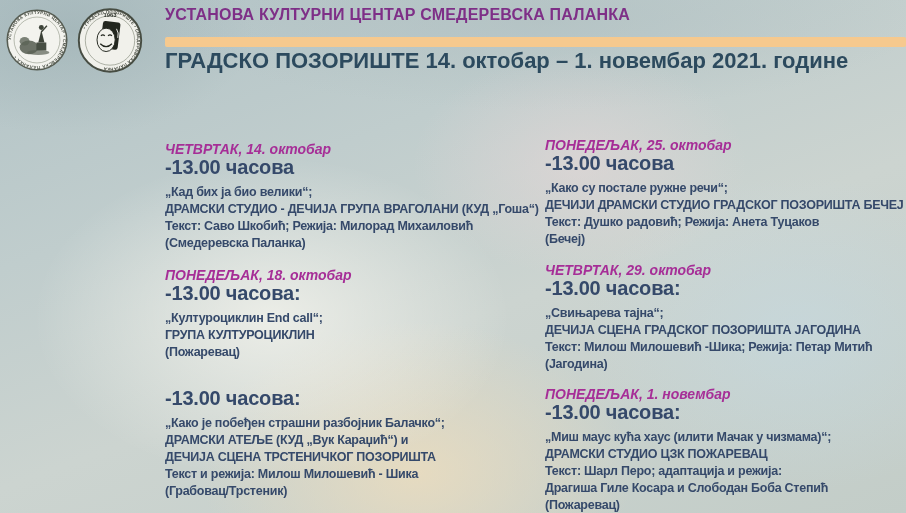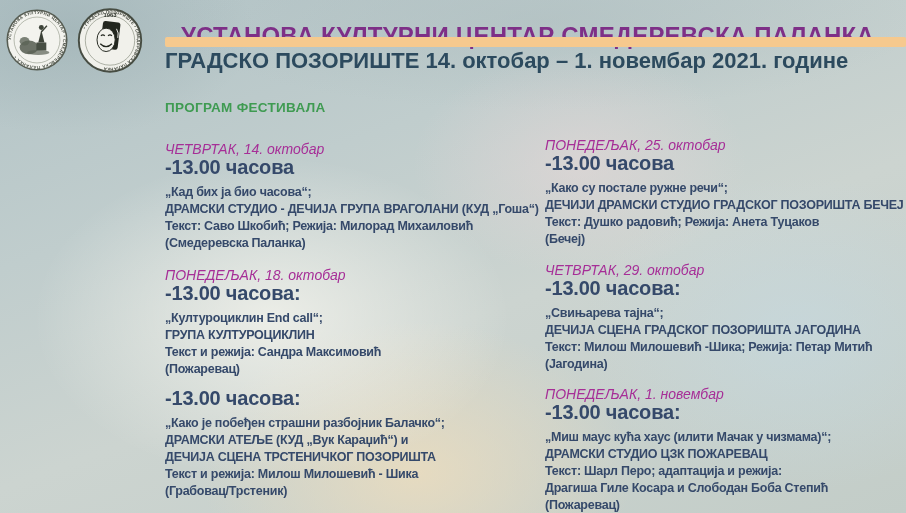--- a/index.html
+++ b/index.html
@@ -15,22 +15,22 @@
       radial-gradient(ellipse 300px 220px at 88% 65%, rgba(196,219,229,0.5), rgba(196,219,229,0) 72%),
       radial-gradient(ellipse 260px 150px at 8% 6%, rgba(148,168,172,0.45), rgba(148,168,172,0) 70%),
       radial-gradient(ellipse 500px 120px at 60% 4%, rgba(170,186,188,0.45), rgba(170,186,188,0) 75%),
       linear-gradient(160deg,#b2c3c6 0%,#c0cdcd 32%,#ccd4d0 58%,#c3cdc8 100%);
   }
   .seal{position:absolute;}
   .seal-left{left:6px;top:7px;width:62px;height:66px;}
   .seal-right{left:76px;top:8px;width:68px;height:65px;}
   .seal svg{width:100%;height:100%;display:block;}
   .title{
-    position:absolute;left:165px;top:6px;margin:16px;
-    font-size:24px;font-weight:bold;letter-spacing:0.2px;
+    position:absolute;left:165px;top:6px;margin:0;
+    font-size:16px;font-weight:bold;letter-spacing:0.2px;
     white-space:nowrap;
   }
   .divider{
     position:absolute;left:165px;top:37px;width:741px;height:10px;
     border-radius:2px;
   }
   .subtitle{
     position:absolute;left:165px;top:48px;margin:0;
     font-size:22px;font-weight:bold;white-space:nowrap;
   }
@@ -38,21 +38,21 @@
     position:absolute;left:165px;top:100px;
     font-size:13.5px;font-weight:bold;letter-spacing:0.3px;
     white-space:nowrap;
   }
   .event{position:absolute;width:370px;}
   .ev-l{left:165px;}
   .ev-r{left:545px;}
   .ev-l1{top:140px;} .ev-l2{top:266px;} .ev-l3{top:389px;}
   .ev-r1{top:136px;} .ev-r2{top:261px;} .ev-r3{top:385px;}
   .event-date{
-    font-size:14px;font-weight:normal;font-style:italic;
+    font-size:14px;font-weight:bold;font-style:italic;
     line-height:18px;white-space:nowrap;
   }
   .event-time{
     font-size:20px;font-weight:bold;line-height:18px;white-space:nowrap;
     letter-spacing:-0.2px;
   }
   .event-lines{margin-top:8px;}
   .event-line{
     font-size:12.5px;font-weight:bold;line-height:17px;
     letter-spacing:-0.25px;white-space:nowrap;
@@ -106,40 +106,38 @@
       </g>
     </svg>
   </div>
 
   <h1 class="title" style="color:#7e2f87">УСТАНОВА КУЛТУРНИ ЦЕНТАР СМЕДЕРЕВСКА ПАЛАНКА</h1>
 
   <div class="divider" style="background:#f6c98e"></div>
 
   <h2 class="subtitle" style="color:#2c4a5e">ГРАДСКО ПОЗОРИШТЕ 14. октобар – 1. новембар 2021. године</h2>
 
-  <div class="program" style="color:#3f9b52">ПРОГРАМ ФЕСТИВАЛА</div>
 
   <section class="event ev-l ev-l1">
     <div class="event-date" style="color:#a62e97">ЧЕТВРТАК, 14. октобар</div>
     <div class="event-time" style="color:#35496a">-13.00 часова</div>
     <div class="event-lines">
-      <div class="event-line" style="color:#35496a">„Кад бих ја био часова“;</div>
+      <div class="event-line" style="color:#35496a">„Кад бих ја био велики“;</div>
       <div class="event-line" style="color:#35496a">ДРАМСКИ СТУДИО - ДЕЧИЈА ГРУПА ВРАГОЛАНИ (КУД „Гоша“)</div>
       <div class="event-line" style="color:#35496a">Текст: Саво Шкобић; Режија: Милорад Михаиловић</div>
       <div class="event-line" style="color:#35496a">(Смедеревска Паланка)</div>
     </div>
   </section>
 
   <section class="event ev-l ev-l2">
     <div class="event-date" style="color:#a62e97">ПОНЕДЕЉАК, 18. октобар</div>
     <div class="event-time" style="color:#35496a">-13.00 часова:</div>
     <div class="event-lines">
       <div class="event-line" style="color:#35496a">„Културоциклин End call“;</div>
       <div class="event-line" style="color:#35496a">ГРУПА КУЛТУРОЦИКЛИН</div>
-      <div class="event-line" style="color:#35496a">Текст и режија: Сандра Максимовић</div>
       <div class="event-line" style="color:#35496a">(Пожаревац)</div>
     </div>
   </section>
 
   <section class="event ev-l ev-l3">
     <div class="event-time" style="color:#35496a">-13.00 часова:</div>
     <div class="event-lines">
       <div class="event-line" style="color:#35496a">„Како је побеђен страшни разбојник Балачко“;</div>
       <div class="event-line" style="color:#35496a">ДРАМСКИ АТЕЉЕ (КУД „Вук Караџић“) и</div>
       <div class="event-line" style="color:#35496a">ДЕЧИЈА СЦЕНА ТРСТЕНИЧКОГ ПОЗОРИШТА</div>

